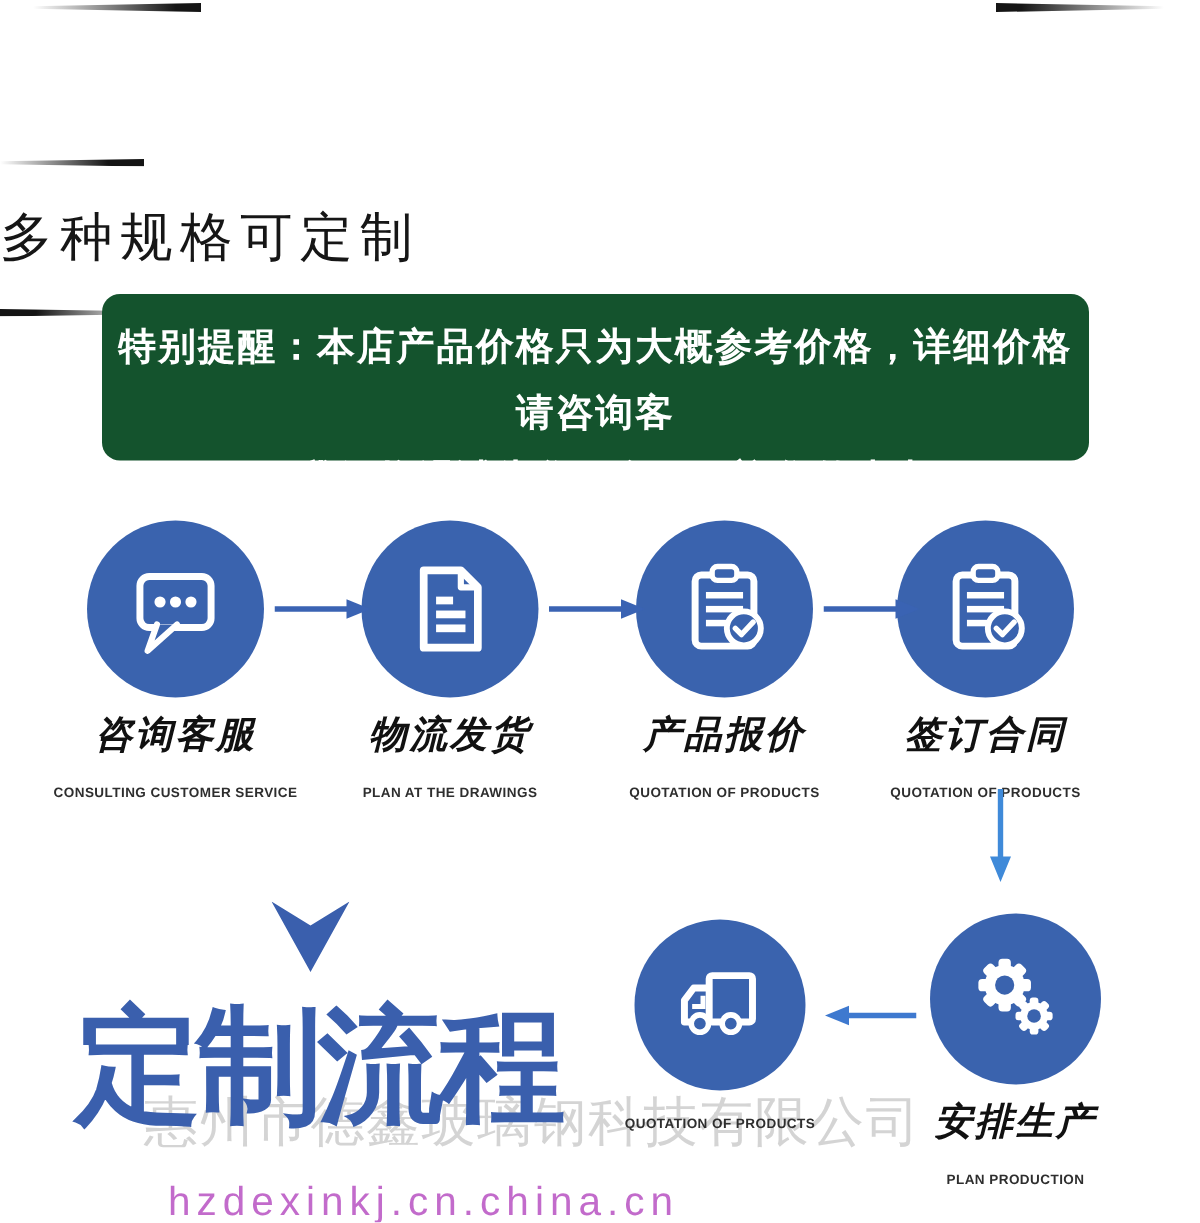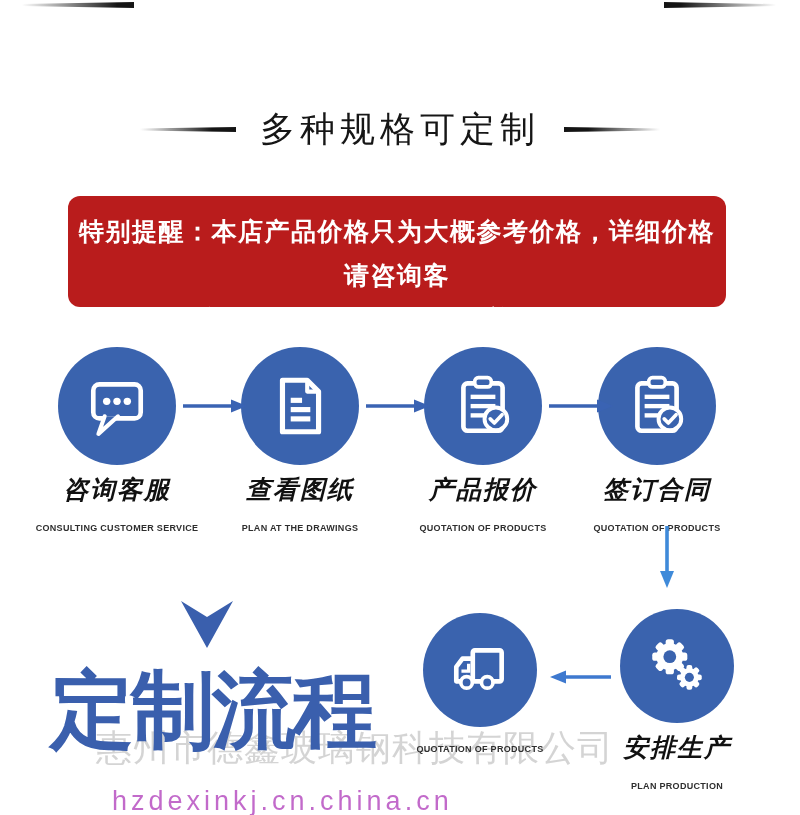--- a/index.html
+++ b/index.html
@@ -7,28 +7,28 @@
         font-family:"Liberation Sans","DejaVu Sans",sans-serif;}
   .streak{position:absolute;top:2px;height:6px;width:112px;}
   .streak.left{left:22px;background:linear-gradient(to right,rgba(20,20,20,0),#151515 85%);
                clip-path:polygon(0 35%,100% 0,100% 100%,0 65%);}
   .streak.right{left:664px;background:linear-gradient(to left,rgba(20,20,20,0),#151515 85%);
                clip-path:polygon(0 0,100% 35%,100% 65%,0 100%);}
   .title{position:absolute;top:12px;left:0;width:800px;margin:0;text-align:center;
          font-size:63px;font-weight:900;color:#121212;line-height:1.25;letter-spacing:0px;white-space:nowrap;}
   .title .red{color:#bf1f1d;margin-left:10px;}
   .subtitle-row{position:absolute;top:106px;left:0;width:800px;display:flex;
-                align-items:center;justify-content:center;gap:24px;}
+                align-items:flex-start;justify-content:center;gap:24px;flex-direction:column;}
   .dash{width:96px;height:5px;}
   .dash.l{background:linear-gradient(to right,rgba(10,10,10,0),#141414 75%);
           clip-path:polygon(0 30%,100% 0,100% 100%,0 70%);}
   .dash.r{background:linear-gradient(to left,rgba(10,10,10,0),#141414 75%);
           clip-path:polygon(0 0,100% 30%,100% 70%,0 100%);}
   .subtitle-text{font-size:35px;font-weight:500;color:#161616;letter-spacing:5px;}
-  .notice{position:absolute;left:68px;top:196px;width:658px;height:111px;background:#b91c1c;
+  .notice{position:absolute;left:68px;top:196px;width:658px;height:111px;background:#14532d;
           border-radius:12px;color:#fff;text-align:center;
           font-size:25px;font-weight:600;letter-spacing:1.5px;line-height:44px;padding-top:0;}
   .notice-inner{padding-top:13px;}
   .step{position:absolute;width:170px;text-align:center;z-index:2;}
   .circle{width:118px;height:118px;border-radius:50%;background:#3a63ae;margin:0 auto;
           display:flex;align-items:center;justify-content:center;}
   .circle svg{width:66px;height:66px;display:block;}
   .circle.sm{width:114px;height:114px;}
   .step-label{margin-top:8px;font-size:25px;font-weight:700;color:#111;letter-spacing:2px;white-space:nowrap;font-style:italic;}
   .step-sublabel{margin-top:17px;font-size:9px;font-weight:700;color:#2e2e2e;letter-spacing:0.3px;white-space:nowrap;}
@@ -81,21 +81,21 @@
   <div class="step" style="left:215px;top:347px;">
     <div class="circle">
       <svg viewBox="0 0 64 64">
         <path d="M15 7 H39 L50 18 V57 H15 Z" fill="none" stroke="#fff" stroke-width="5" stroke-linejoin="round"></path>
         <path d="M39 7 V18 H50" fill="none" stroke="#fff" stroke-width="4" stroke-linejoin="round"></path>
         <rect x="23" y="24" width="11" height="5" fill="#fff"></rect>
         <rect x="23" y="33" width="19" height="5" fill="#fff"></rect>
         <rect x="23" y="42" width="19" height="5" fill="#fff"></rect>
       </svg>
     </div>
-    <div class="step-label">查看图纸</div>
+    <div class="step-label">物流发货</div>
     <div class="step-sublabel">PLAN AT THE DRAWINGS</div>
   </div>
 
   <div class="step" style="left:398px;top:347px;">
     <div class="circle">
       <svg viewBox="0 0 64 64">
         <rect x="13" y="10" width="38" height="46" rx="4" fill="none" stroke="#fff" stroke-width="4.5"></rect>
         <rect x="24" y="4.5" width="16" height="9" rx="3.5" fill="#3a63ae" stroke="#fff" stroke-width="3.5"></rect>
         <rect x="20" y="21" width="24" height="4.2" fill="#fff"></rect>
         <rect x="20" y="30" width="24" height="4.2" fill="#fff"></rect>

